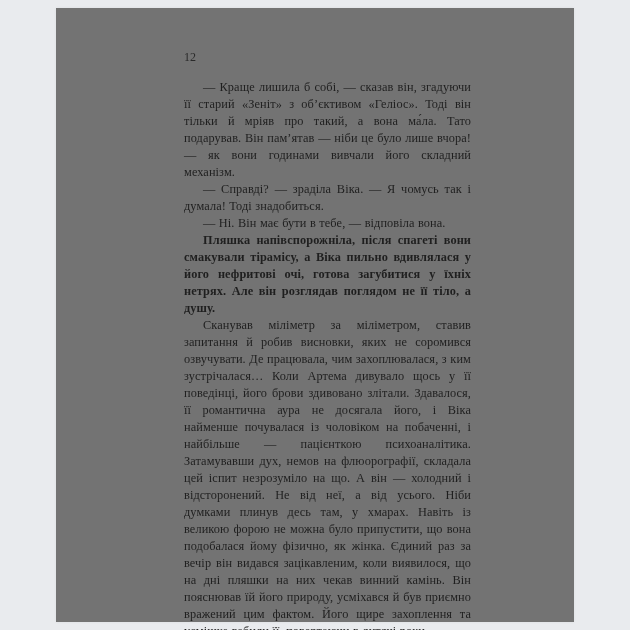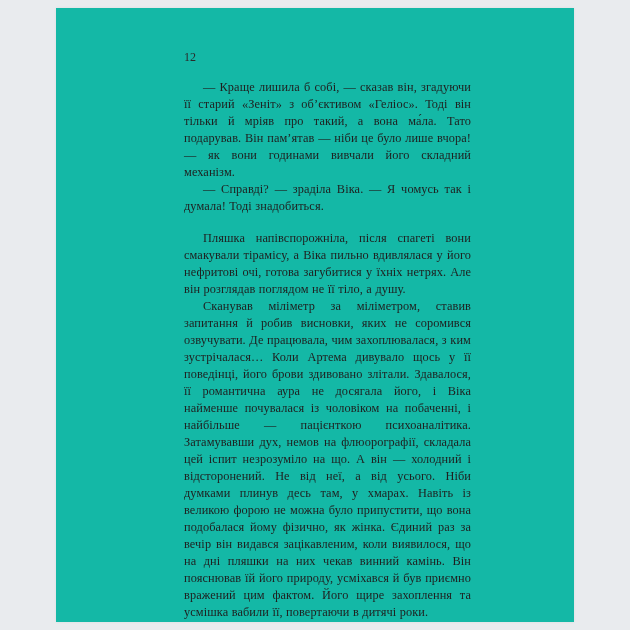--- a/index.html
+++ b/index.html
@@ -13,21 +13,21 @@
     font-family: "Liberation Serif", serif;
     overflow: hidden;
     position: relative;
   }
   .book-page {
     position: absolute;
     left: 56px;
     top: 8px;
     width: 518px;
     height: 614px;
-    background: #14b8a6;
+    background: #737373;
     box-sizing: border-box;
     padding: 42px 103px 0 128px;
     box-shadow: 0 0 3px rgba(0,0,0,0.06);
   }
   .page-number {
     font-size: 12px;
     line-height: 15px;
     color: #2a2a2a;
     margin: 0 0 14px 0;
   }
@@ -35,27 +35,28 @@
     margin: 0;
     font-size: 12.3px;
     line-height: 17px;
     color: #1f1f1f;
     text-align: justify;
     text-indent: 19px;
     letter-spacing: 0.1px;
     word-spacing: 0.3px;
   }
   .text-block p.space-before {
-    margin-top: 15px;
+    font-weight: bold;
   }
 </style>
 </head>
 <body>
 
 <div class="book-page">
   <div class="page-number">12</div>
   <div class="text-block">
       <p>— Краще лишила б собі, — сказав він, згадуючи її старий «Зеніт» з об’єктивом «Геліос». Тоді він тільки й мріяв про такий, а вона ма́ла. Тато подарував. Він пам’ятав — ніби це було лише вчора! — як вони годинами вивчали його складний механізм.</p>
       <p>— Справді? — зраділа Віка. — Я чомусь так і думала! Тоді знадобиться.</p>
+      <p>— Ні. Він має бути в тебе, — відповіла вона.</p>
       <p class="space-before">Пляшка напівспорожніла, після спагеті вони смакували тірамісу, а Віка пильно вдивлялася у його нефритові очі, готова загубитися у їхніх нетрях. Але він розглядав поглядом не її тіло, а душу.</p>
       <p>Сканував міліметр за міліметром, ставив запитання й робив висновки, яких не соромився озвучувати. Де працювала, чим захоплювалася, з ким зустрічалася… Коли Артема дивувало щось у її поведінці, його брови здивовано злітали. Здавалося, її романтична аура не досягала його, і Віка найменше почувалася із чоловіком на побаченні, і найбільше — пацієнткою психоаналітика. Затамувавши дух, немов на флюорографії, складала цей іспит незрозуміло на що. А він — холодний і відсторонений. Не від неї, а від усього. Ніби думками плинув десь там, у хмарах. Навіть із великою форою не можна було припустити, що вона подобалася йому фізично, як жінка. Єдиний раз за вечір він видався зацікавленим, коли виявилося, що на дні пляшки на них чекав винний камінь. Він пояснював їй його природу, усміхався й був приємно вражений цим фактом. Його щире захоплення та усмішка вабили її, повертаючи в дитячі роки.</p>
     </div>
 </div>
 
 </body></html>

